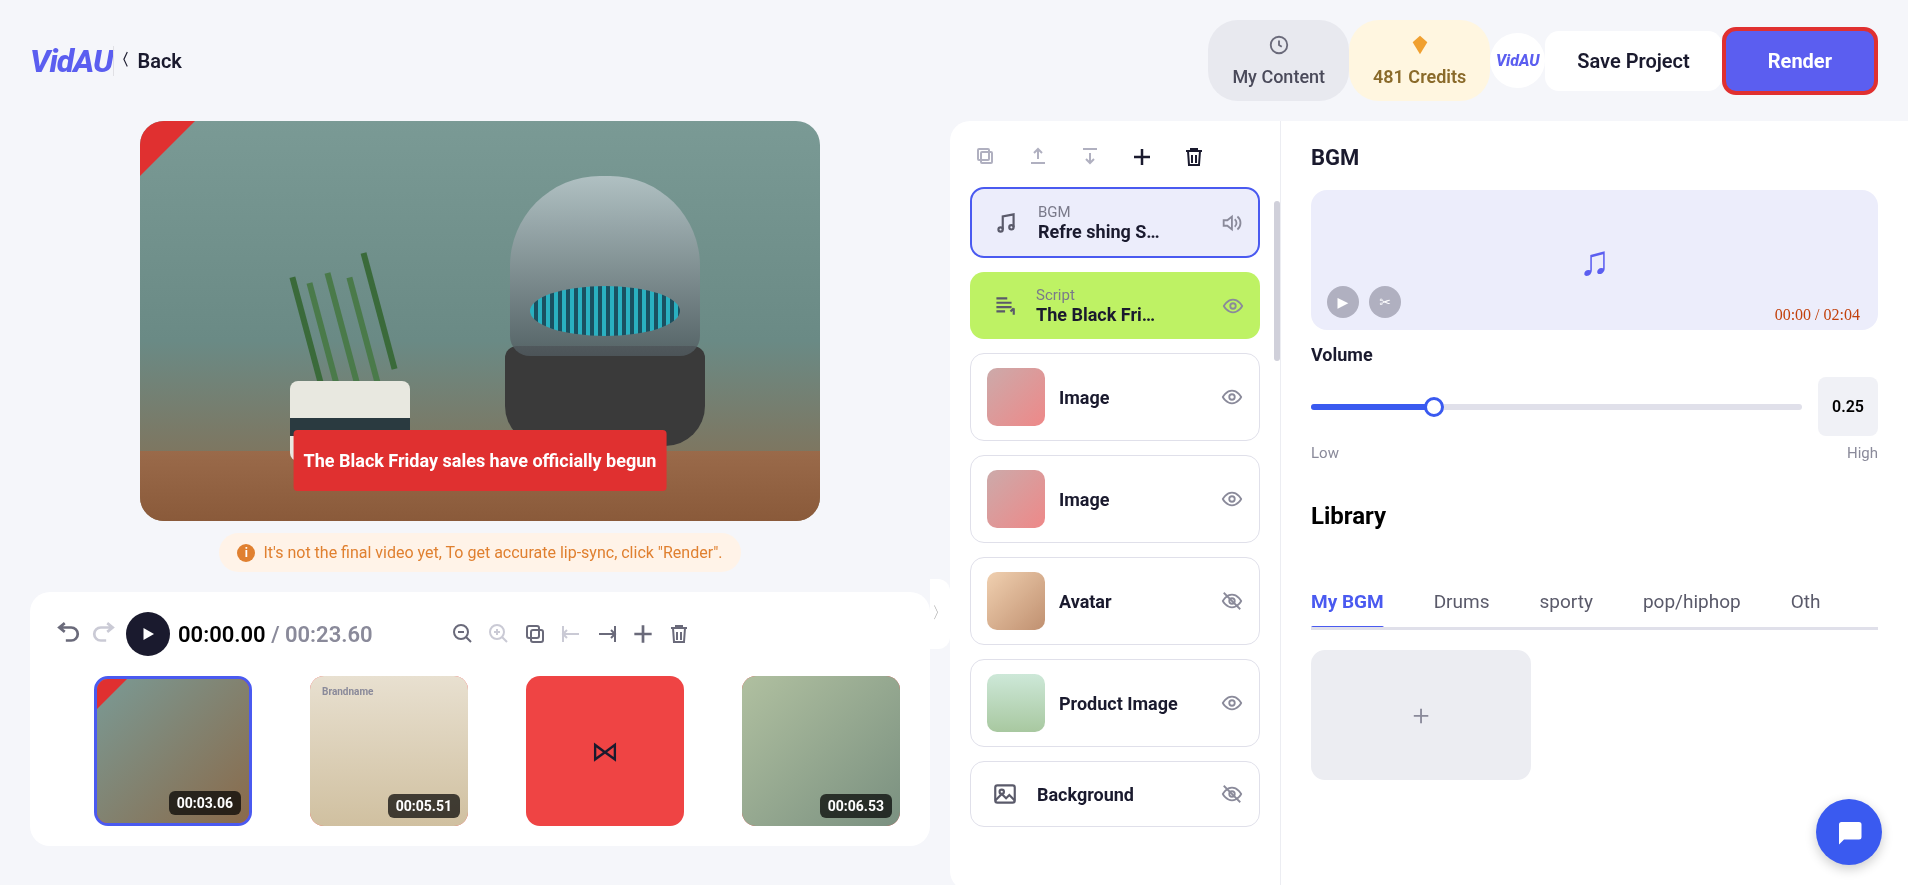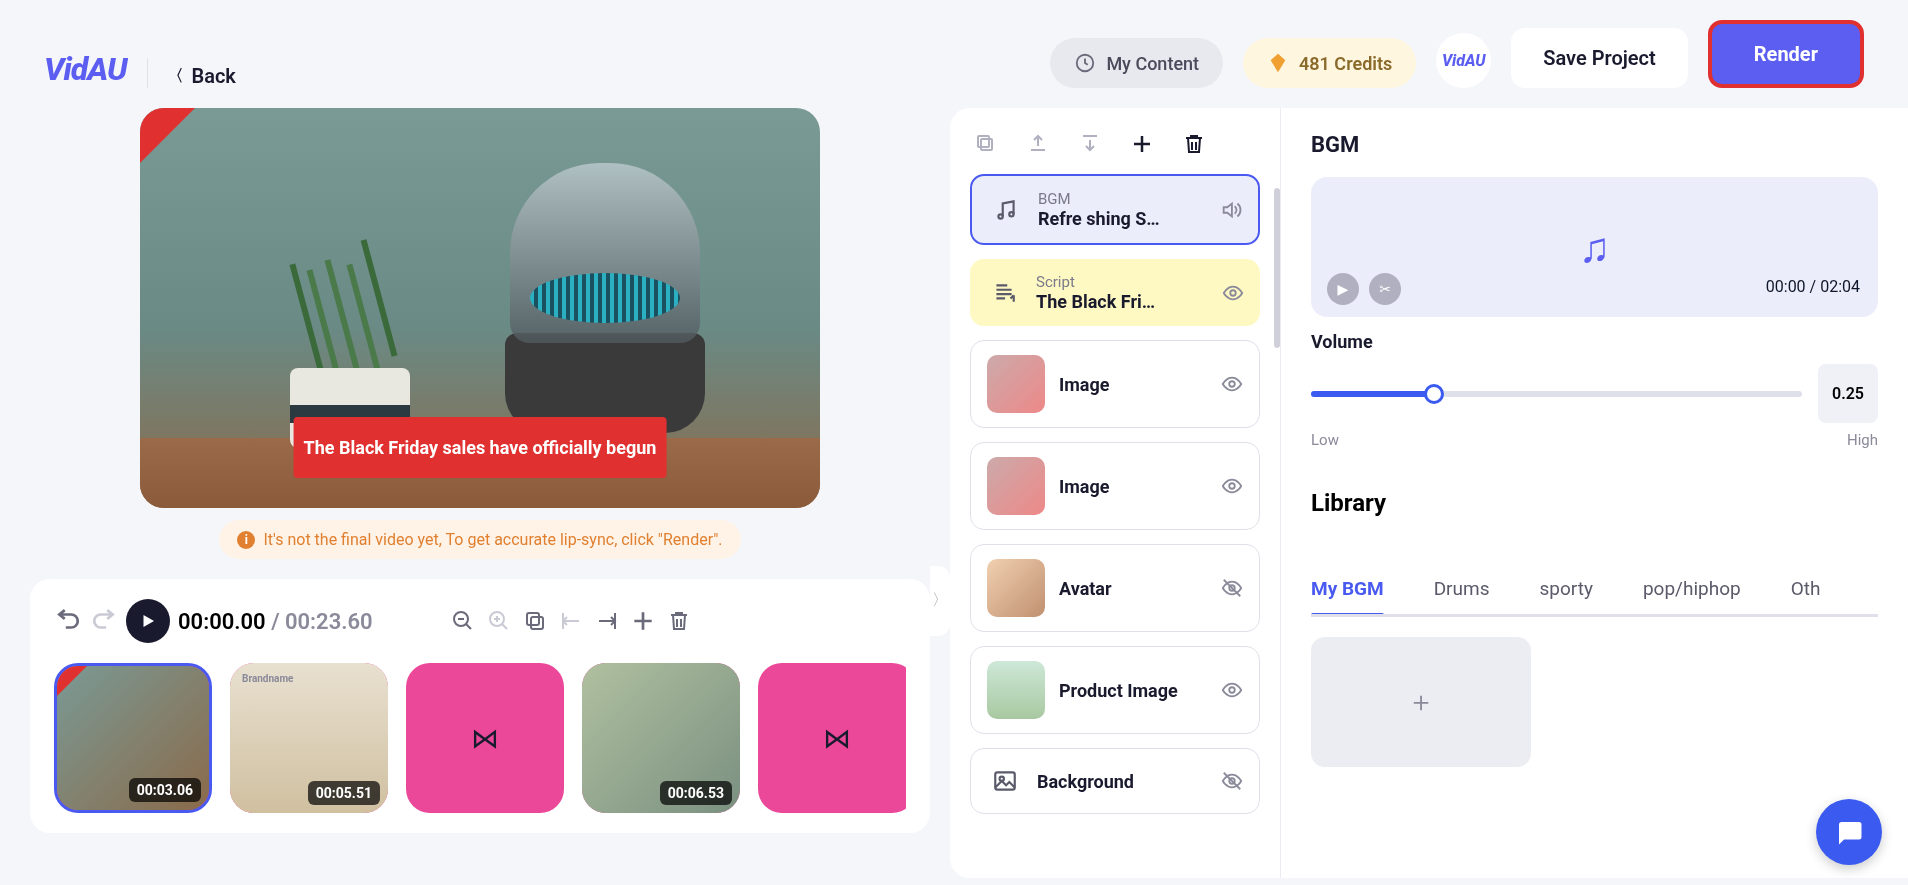--- a/index.html
+++ b/index.html
@@ -1,24 +1,24 @@
 <!DOCTYPE html>
 <html><head>
 <meta charset="utf-8">
 <style>
 * { margin: 0; padding: 0; box-sizing: border-box; font-family: -apple-system, BlinkMacSystemFont, 'Segoe UI', Roboto, sans-serif; }
 body { background: #f5f6fa; width: 1908px; height: 885px; overflow: hidden; }
 
-.header { display: flex; align-items: flex-end; padding: 20px 44px; gap: 20px; }
+.header { display: flex; align-items: center; padding: 20px 30px; }
 .logo { font-size: 32px; font-weight: 800; font-style: italic; color: #5b5ef0; letter-spacing: -1px; }
 .divider-v { width: 1px; height: 30px; background: #e0e0e5; }
 .back-btn { display: flex; align-items: center; gap: 8px; font-size: 20px; font-weight: 600; color: #1a1a2e; cursor: pointer; }
 .back-btn .chev { font-size: 16px; }
 .header-spacer { flex: 1; }
-.pill { display: flex; align-items: center; gap: 10px; padding: 14px 24px; border-radius: 30px; font-size: 18px; font-weight: 500; cursor: pointer; }
+.pill { display: flex; align-items: center; gap: 10px; padding: 14px 24px; border-radius: 30px; font-size: 18px; font-weight: 500; cursor: pointer; flex-direction: column; }
 .pill-gray { background: #e8e9ef; color: #4a4a5a; }
 .pill-yellow { background: #fff6e0; color: #8a6a2a; font-weight: 600; }
 .badge-logo { width: 55px; height: 55px; border-radius: 50%; background: #fff; display: flex; align-items: center; justify-content: center; font-size: 16px; font-weight: 800; font-style: italic; color: #5b5ef0; }
 .save-btn { background: #fff; border-radius: 14px; padding: 18px 32px; font-size: 20px; font-weight: 600; color: #1a1a2e; cursor: pointer; }
 .render-btn { background: #5b5ef0; border-radius: 14px; padding: 18px 42px; font-size: 20px; font-weight: 700; color: #fff; cursor: pointer; border: 4px solid #e03030; }
 
 .main { display: flex; gap: 0; padding: 0 0 0 30px; height: calc(100% - 100px); }
 
 .left-col { width: 900px; display: flex; flex-direction: column; align-items: center; }
 .preview { width: 680px; height: 400px; border-radius: 24px; background: linear-gradient(180deg, #7a9a95 0%, #6a8a85 55%, #8a6a4a 100%); position: relative; overflow: hidden; }
@@ -38,56 +38,56 @@
 
 .timeline-panel { width: 100%; background: #fff; border-radius: 20px; margin-top: 20px; padding: 20px 24px; }
 .tl-controls { display: flex; align-items: center; gap: 8px; }
 .tl-btn { width: 28px; height: 28px; display: flex; align-items: center; justify-content: center; color: #6a6a7a; cursor: pointer; }
 .tl-btn.disabled { color: #cacad5; }
 .play-btn { width: 44px; height: 44px; border-radius: 50%; background: #1a1a2e; color: #fff; display: flex; align-items: center; justify-content: center; cursor: pointer; }
 .timecode { font-size: 22px; font-weight: 600; }
 .timecode .total { color: #8a8a9a; }
 .tl-spacer { width: 60px; }
 .thumbs { display: flex; gap: 18px; margin-top: 20px; overflow: hidden; }
-.thumb { width: 158px; height: 150px; border-radius: 24px; background: #ec4899; position: relative; overflow: hidden; cursor: pointer; flex-shrink: 0; }
+.thumb { width: 158px; height: 150px; border-radius: 14px; background: #ef4444; position: relative; overflow: hidden; cursor: pointer; flex-shrink: 0; margin-left: 40px; }
 .thumb.selected { border: 3px solid #4a5af0; }
 .thumb-time { position: absolute; bottom: 8px; right: 8px; background: rgba(0,0,0,0.7); color: #fff; font-size: 14px; font-weight: 700; padding: 4px 8px; border-radius: 6px; }
 .thumb-trans { display: flex; align-items: center; justify-content: center; }
 .trans-icon { font-size: 28px; color: #1a1a2e; }
 .thumb-img { width: 100%; height: 100%; background: linear-gradient(135deg, #7a9a95, #8a6a4a); position: relative; }
 .thumb-red { position: absolute; top: 0; left: 0; width: 0; height: 0; border-top: 30px solid #e03030; border-right: 30px solid transparent; }
 .thumb-txt { position: absolute; top: 10px; left: 12px; font-size: 10px; color: #8a8a9a; font-weight: 700; }
 
 .expand-handle { width: 20px; height: 70px; background: #fff; border-radius: 0 12px 12px 0; display: flex; align-items: center; justify-content: center; color: #aaa; align-self: center; cursor: pointer; margin-top: 200px; }
 
 .mid-col { width: 330px; background: #fff; border-radius: 20px 0 0 20px; padding: 16px 20px; height: 770px; position: relative; }
 .mid-tools { display: flex; gap: 28px; padding: 8px 4px 18px; align-items: center; }
 .mid-tool { width: 24px; height: 24px; color: #b0b0c0; cursor: pointer; }
 .mid-tool.dark { color: #1a1a2e; }
 .layers { display: flex; flex-direction: column; gap: 14px; overflow-y: auto; height: 670px; }
 .layer { display: flex; align-items: center; gap: 14px; padding: 14px 16px; border: 1.5px solid #e0e0ea; border-radius: 14px; cursor: pointer; position: relative; }
 .layer.active { background: #ecedfb; border: 2.5px solid #4a5af0; }
-.layer.filled { background: #fef9c3; border: none; }
+.layer.filled { background: #bef264; border: none; }
 .layer-icon { width: 36px; height: 36px; display: flex; align-items: center; justify-content: center; color: #5a5a6a; flex-shrink: 0; }
 .layer-thumb { width: 58px; height: 58px; border-radius: 10px; background: linear-gradient(135deg, #caa, #e88); flex-shrink: 0; }
 .layer-thumb.room { background: linear-gradient(180deg, #cde8d8, #a8c8a0); }
 .layer-thumb.avatar { background: linear-gradient(135deg, #f0d0b0, #c09070); }
 .layer-text { flex: 1; min-width: 0; }
 .layer-title { font-size: 15px; color: #7a7a8a; }
 .layer-sub { font-size: 18px; font-weight: 700; color: #1a1a2e; white-space: nowrap; overflow: hidden; text-overflow: ellipsis; }
 .layer-action { color: #8a8a9a; flex-shrink: 0; }
 .scrollbar-mid { position: absolute; right: 0; top: 80px; width: 6px; height: 160px; background: #d0d0da; border-radius: 3px; }
 
 .right-col { flex: 1; background: #fff; border-left: 1px solid #ecedf2; padding: 24px 30px; height: 770px; overflow: hidden; }
 .right-title { font-size: 22px; font-weight: 700; color: #1a1a2e; margin-bottom: 20px; }
 .audio-box { background: #ecedfb; border-radius: 16px; height: 140px; position: relative; display: flex; align-items: center; justify-content: center; margin-bottom: 14px; }
 .audio-icon { font-size: 42px; color: #5b5ef0; }
 .audio-ctrls { position: absolute; bottom: 12px; left: 16px; display: flex; gap: 10px; }
 .audio-ctrl { width: 32px; height: 32px; border-radius: 50%; background: #b0b0c0; color: #fff; display: flex; align-items: center; justify-content: center; cursor: pointer; font-size: 14px; }
-.audio-time { position: absolute; bottom: 21px; right: 18px; font-size: 16px; color: #0f172a; }
+.audio-time { position: absolute; bottom: 6px; right: 18px; font-size: 16px; color: #c2410c; font-family: Liberation Serif, serif; }
 .track-name { font-size: 20px; font-weight: 700; color: #1a1a2e; margin-bottom: 24px; }
 .vol-label { font-size: 18px; font-weight: 700; color: #1a1a2e; margin-bottom: 12px; }
 .vol-row { display: flex; align-items: center; gap: 16px; }
 .slider { flex: 1; height: 6px; background: #e0e0ea; border-radius: 3px; position: relative; }
 .slider-fill { position: absolute; left: 0; top: 0; bottom: 0; width: 25%; background: #3a5af0; border-radius: 3px; }
 .slider-knob { position: absolute; left: 25%; top: 50%; transform: translate(-50%,-50%); width: 20px; height: 20px; border-radius: 50%; background: #fff; border: 3px solid #3a5af0; }
 .vol-val { background: #f0f1f6; padding: 20px 14px; border-radius: 8px; font-size: 16px; font-weight: 600; }
 .vol-minmax { display: flex; justify-content: space-between; color: #8a8a9a; font-size: 15px; margin-top: 8px; margin-bottom: 40px; }
 .lib-title { font-size: 24px; font-weight: 700; margin-bottom: 20px; }
 .tabs-row { display: flex; gap: 50px; font-size: 19px; color: #5a5a6a; border-bottom: 3px solid #e0e0ea; margin-bottom: 20px; overflow: hidden; white-space: nowrap; }

